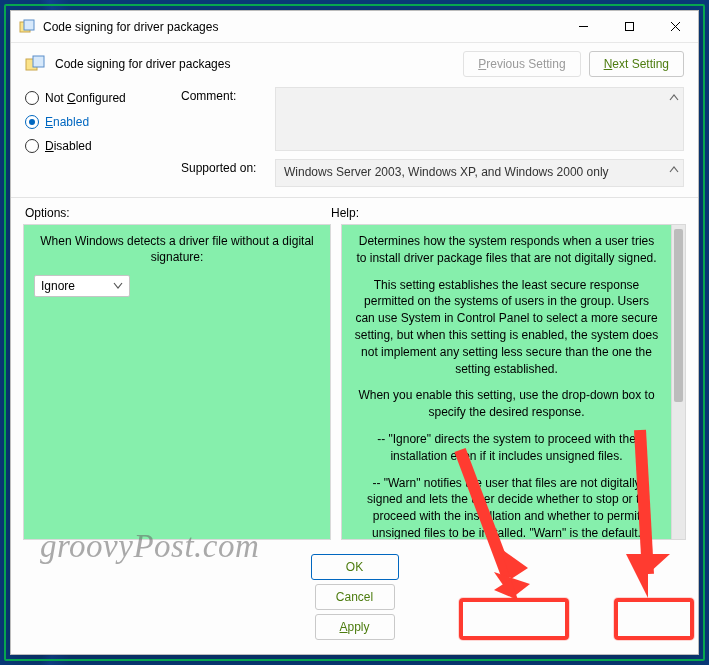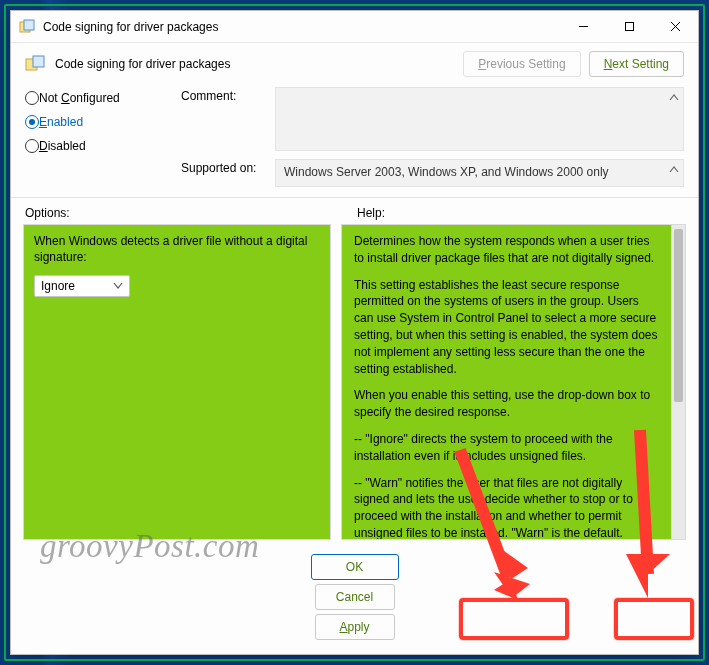--- a/index.html
+++ b/index.html
@@ -87,21 +87,21 @@
   .config-row {
     display: flex;
     padding: 0 14px 6px 14px;
     gap: 14px;
   }
   .radio-col {
     width: 142px;
     display: flex; flex-direction: column; gap: 10px;
     padding-top: 4px;
   }
-  .radio-item { display: flex; align-items: center; font-size: 12px; }
+  .radio-item { display: flex; align-items: center; gap: 6px; font-size: 12px; }
   .radio-item .dot {
     width: 14px; height: 14px; border: 1px solid #333; border-radius: 50%;
     display: inline-flex; align-items: center; justify-content: center;
     background: #fff;
   }
   .radio-item.selected .dot { border-color: #0067c0; }
   .radio-item.selected .dot::after {
     content: ""; width: 6px; height: 6px; border-radius: 50%; background: #0067c0;
   }
   .radio-item.selected .rl { color: #0067c0; }
@@ -124,34 +124,35 @@
     position: absolute; right: 2px; top: 2px;
     width: 14px; height: 16px;
     color: #555;
     display: flex; align-items: center; justify-content: center;
   }
   .divider {
     height: 1px; background: #e3e3e3;
     margin: 4px 0 8px 0;
   }
   
-  .labels-row { display: flex; padding: 0 14px; gap: 28px; margin-bottom: 4px; }
+  .labels-row { display: flex; padding: 0 14px; gap: 2px; margin-bottom: 4px; }
   .labels-row .lc-left { width: 304px; }
   .labels-row .lc-right { flex: 1; }
   .panes-row {
     display: flex; gap: 10px;
     padding: 0 12px;
     flex: 1; min-height: 0;
   }
   .pane {
     border: 1px solid #d9d9d9;
-    background: #84cc16;
+    background: #86efac;
     padding: 8px 10px;
     font-size: 12px;
     overflow: hidden;
+    text-align: center;
   }
   .pane-options { width: 308px; }
   .options-text { line-height: 1.35; }
   .select-like {
     margin-top: 10px;
     width: 96px;
     border: 1px solid #c5c5c5;
     background: #fff;
     padding: 3px 6px;
     display: flex; align-items: center; justify-content: space-between;

